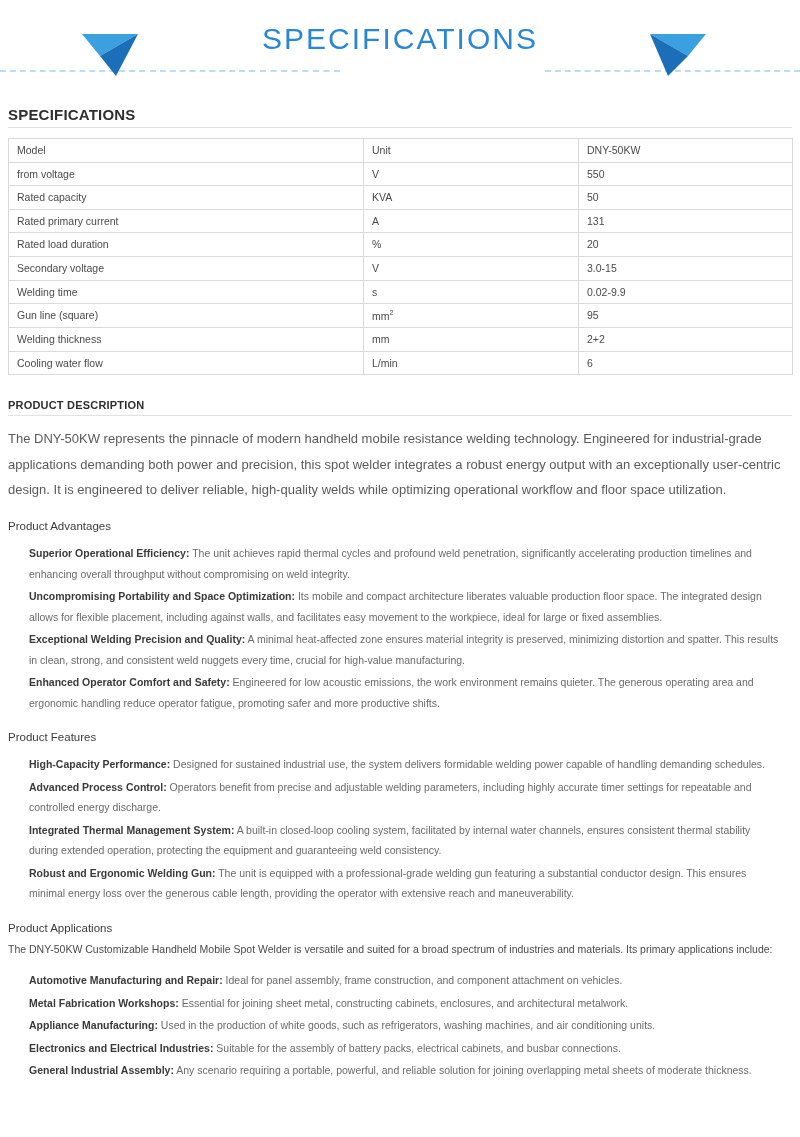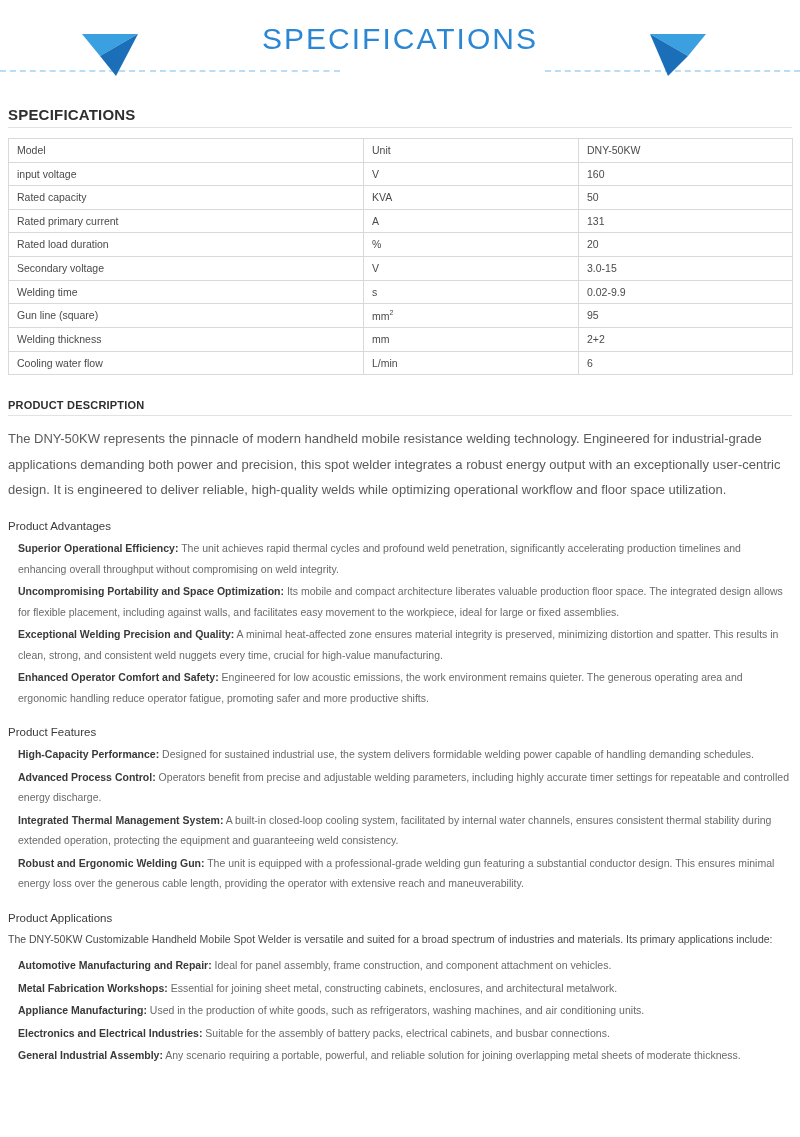--- a/index.html
+++ b/index.html
@@ -100,21 +100,21 @@
     text-align: left;
   }
   h3.sub {
     font-size: 11.5px;
     font-weight: normal;
     color: #3b3b3b;
     margin: 18px 0 6px 0;
   }
   ul.plain {
     list-style: none;
-    margin: 0;
+    margin: 11px;
     padding: 0 0 0 10px;
   }
   ul.plain li {
     font-size: 10.5px;
     line-height: 1.95;
     color: #6a6a6a;
     margin-bottom: 2px;
   }
   ul.plain li b {
     color: #3a3a3a;
@@ -159,23 +159,23 @@
   <div class="head-rule"></div>
 
   <table class="spec">
     <tbody>
       <tr>
         <td class="c0">Model</td>
         <td class="c1">Unit</td>
         <td class="c2">DNY-50KW</td>
       </tr>
       <tr>
-        <td class="c0">input voltage</td>
+        <td class="c0">from voltage</td>
         <td class="c1">V</td>
-        <td class="c2">160</td>
+        <td class="c2">550</td>
       </tr>
       <tr>
         <td class="c0">Rated capacity</td>
         <td class="c1">KVA</td>
         <td class="c2">50</td>
       </tr>
       <tr>
         <td class="c0">Rated primary current</td>
         <td class="c1">A</td>
         <td class="c2">131</td>

